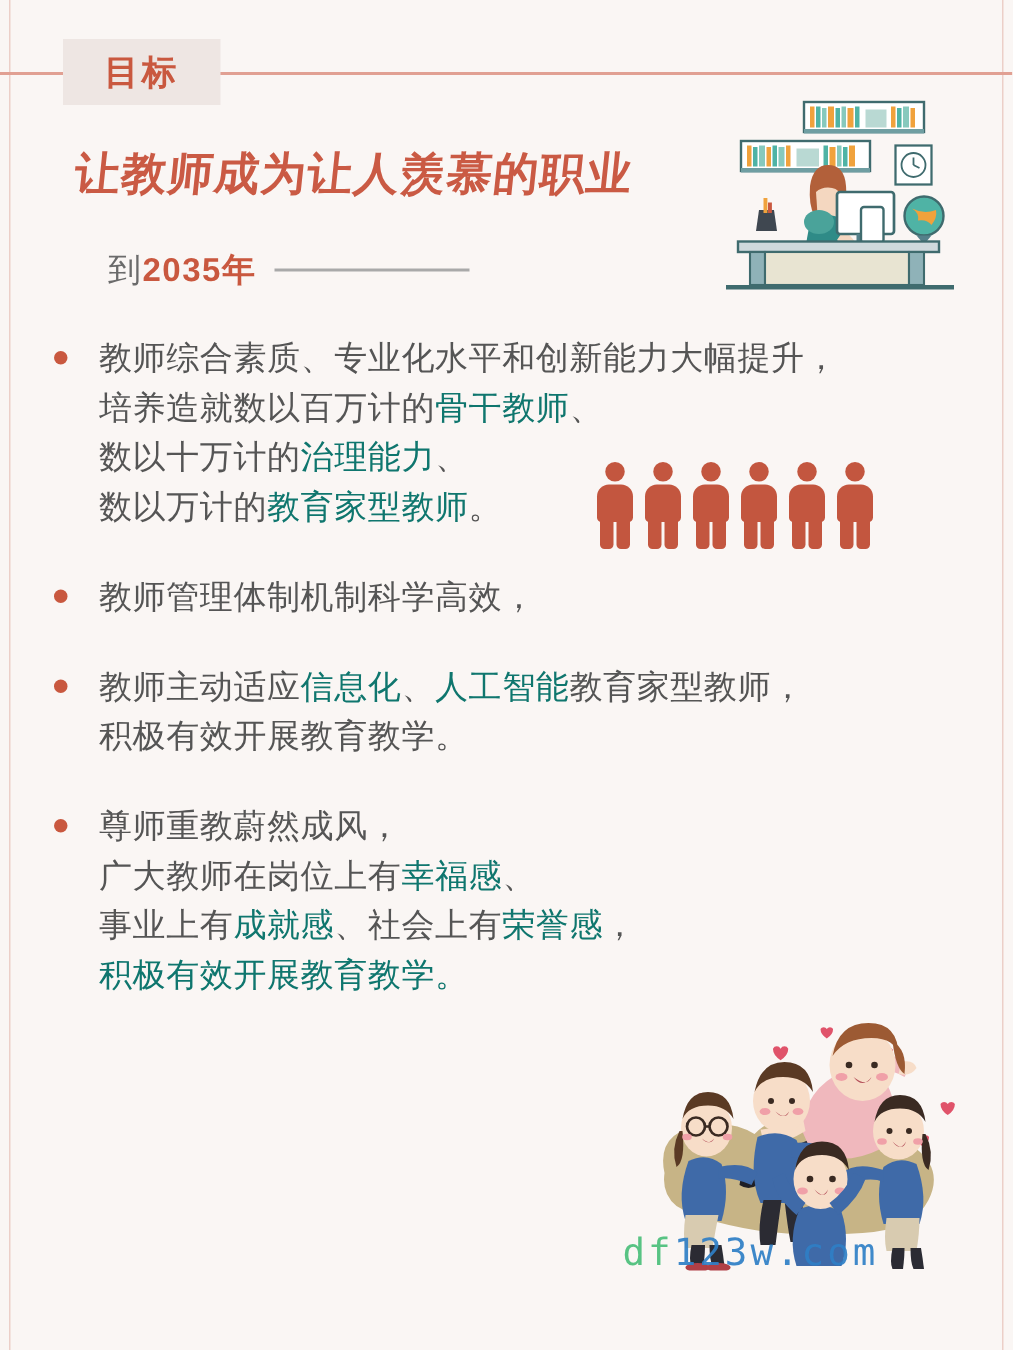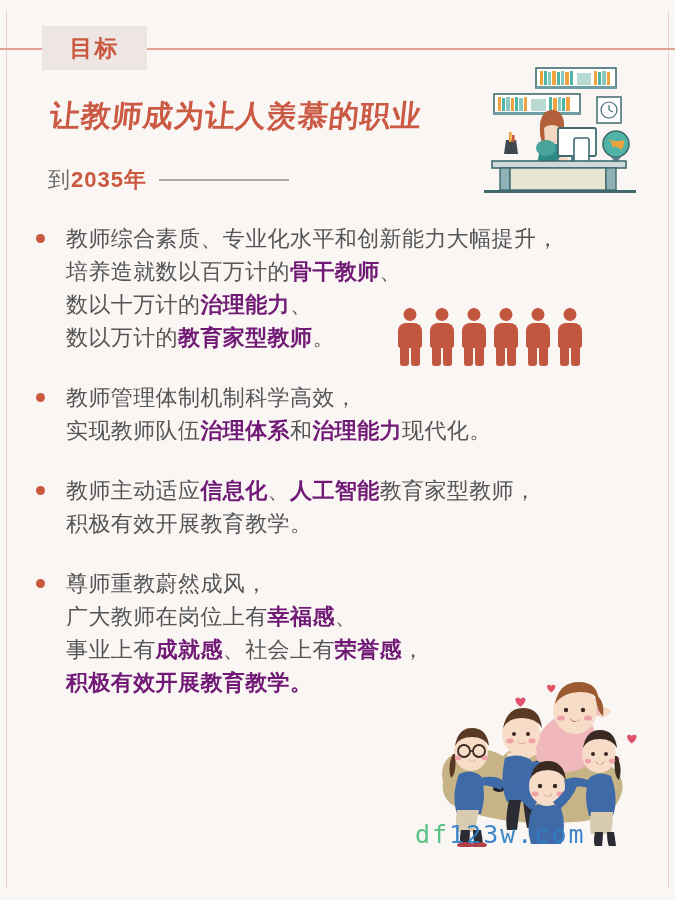--- a/index.html
+++ b/index.html
@@ -14,21 +14,20 @@
     overflow: hidden;
     position: relative;
   }
 
   
   .page {
     position: absolute;
     inset: 0;
     background: #faf6f4;
     overflow: hidden;
-    border-radius: 30px;
   }
   .edge-line {
     position: absolute;
     top: 0;
     bottom: 0;
     width: 1px;
     background: #eccfc8;
   }
   .edge-line.left  { left: 6px; }
   .edge-line.right { right: 6px; }
@@ -73,21 +72,21 @@
     font-size: 30px;
     font-weight: bold;
     color: #ca5a44;
     letter-spacing: 1px;
     transform: skewX(-6deg);
     transform-origin: left center;
     white-space: nowrap;
   }
   .subtitle-row {
     position: absolute;
-    left: 48px;
+    left: 72px;
     top: 165px;
     display: flex;
     align-items: center;
     gap: 12px;
     white-space: nowrap;
   }
   .subtitle {
     font-size: 22px;
     letter-spacing: 1px;
   }
@@ -130,22 +129,22 @@
     background: #c9583f;
   }
   .bullet-line {
     font-size: 22px;
     line-height: 33px;
     color: #555555;
     letter-spacing: 0.4px;
     white-space: nowrap;
   }
   .hl {
-    color: #701a75;
-    font-weight: bold;
+    color: #0f766e;
+    font-weight: normal;
   }
 
   
   .people-row {
     position: absolute;
     left: 397px;
     top: 308px;
     display: flex;
     gap: 6px;
   }
@@ -354,21 +353,20 @@
       <div class="bullet">
         <span class="bullet-dot"></span>
         <div class="bullet-line"><span>教师综合素质、专业化水平和创新能力大幅提升，</span></div>
         <div class="bullet-line"><span>培养造就数以百万计的</span><span class="hl">骨干教师</span><span>、</span></div>
         <div class="bullet-line"><span>数以十万计的</span><span class="hl">治理能力</span><span>、</span></div>
         <div class="bullet-line"><span>数以万计的</span><span class="hl">教育家型教师</span><span>。</span></div>
       </div>
       <div class="bullet">
         <span class="bullet-dot"></span>
         <div class="bullet-line"><span>教师管理体制机制科学高效，</span></div>
-        <div class="bullet-line"><span>实现教师队伍</span><span class="hl">治理体系</span><span>和</span><span class="hl">治理能力</span><span>现代化。</span></div>
       </div>
       <div class="bullet">
         <span class="bullet-dot"></span>
         <div class="bullet-line"><span>教师主动适应</span><span class="hl">信息化</span><span>、</span><span class="hl">人工智能</span><span>教育家型教师，</span></div>
         <div class="bullet-line"><span>积极有效开展教育教学。</span></div>
       </div>
       <div class="bullet">
         <span class="bullet-dot"></span>
         <div class="bullet-line"><span>尊师重教蔚然成风，</span></div>
         <div class="bullet-line"><span>广大教师在岗位上有</span><span class="hl">幸福感</span><span>、</span></div>

